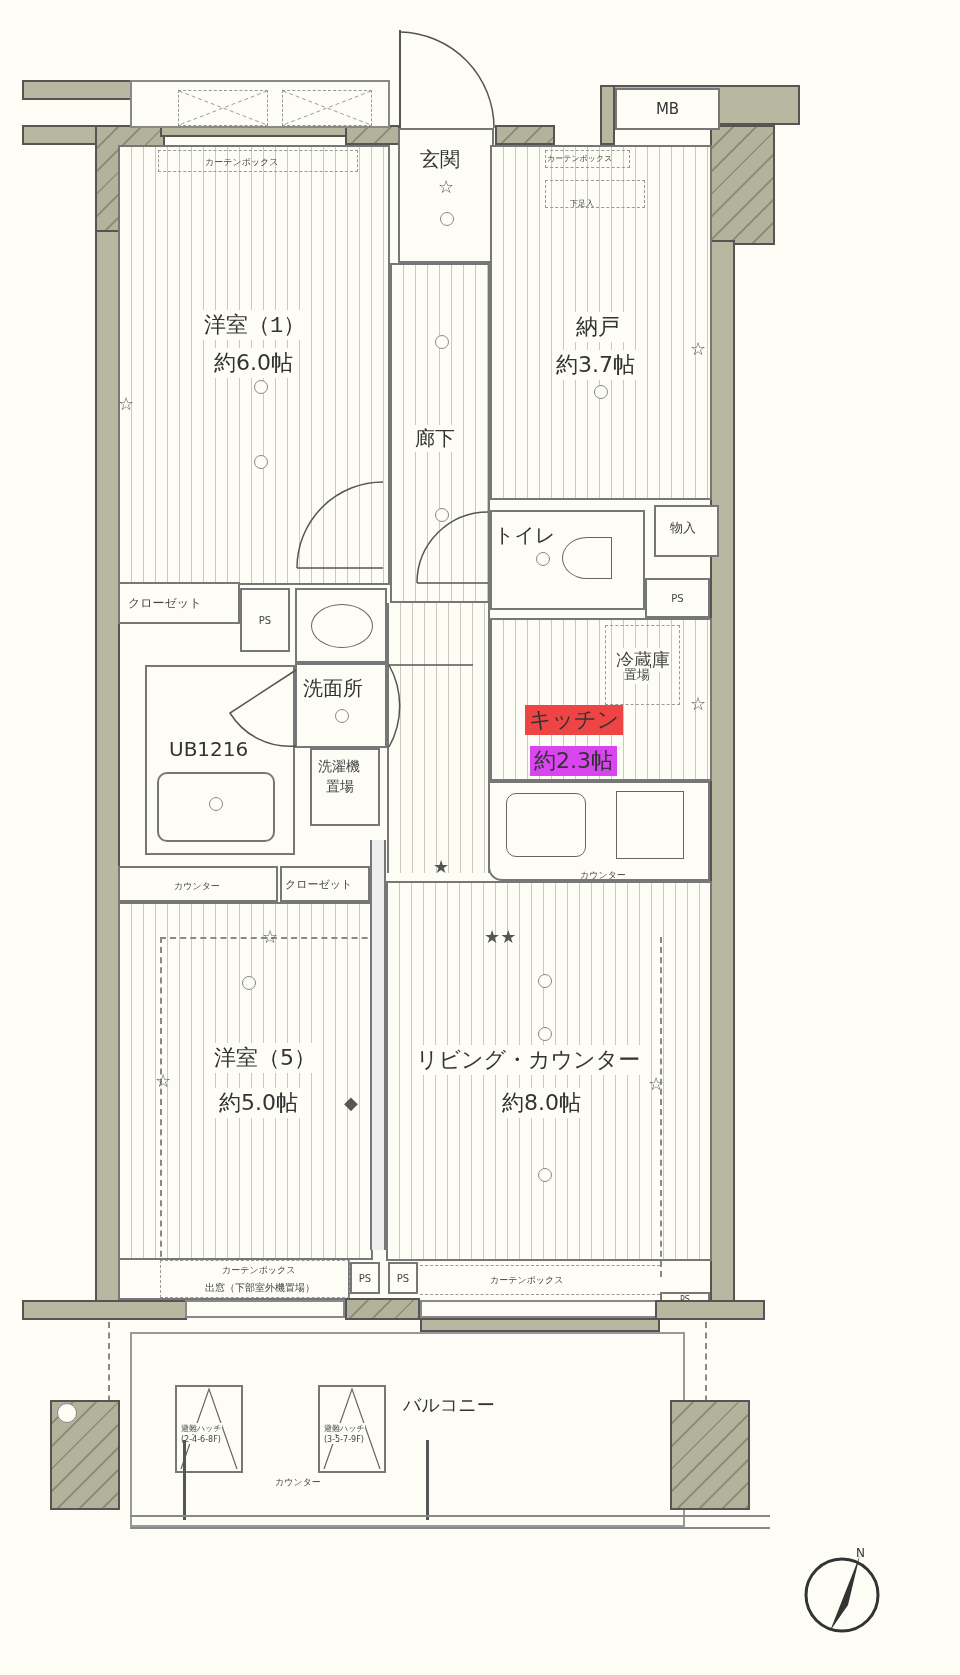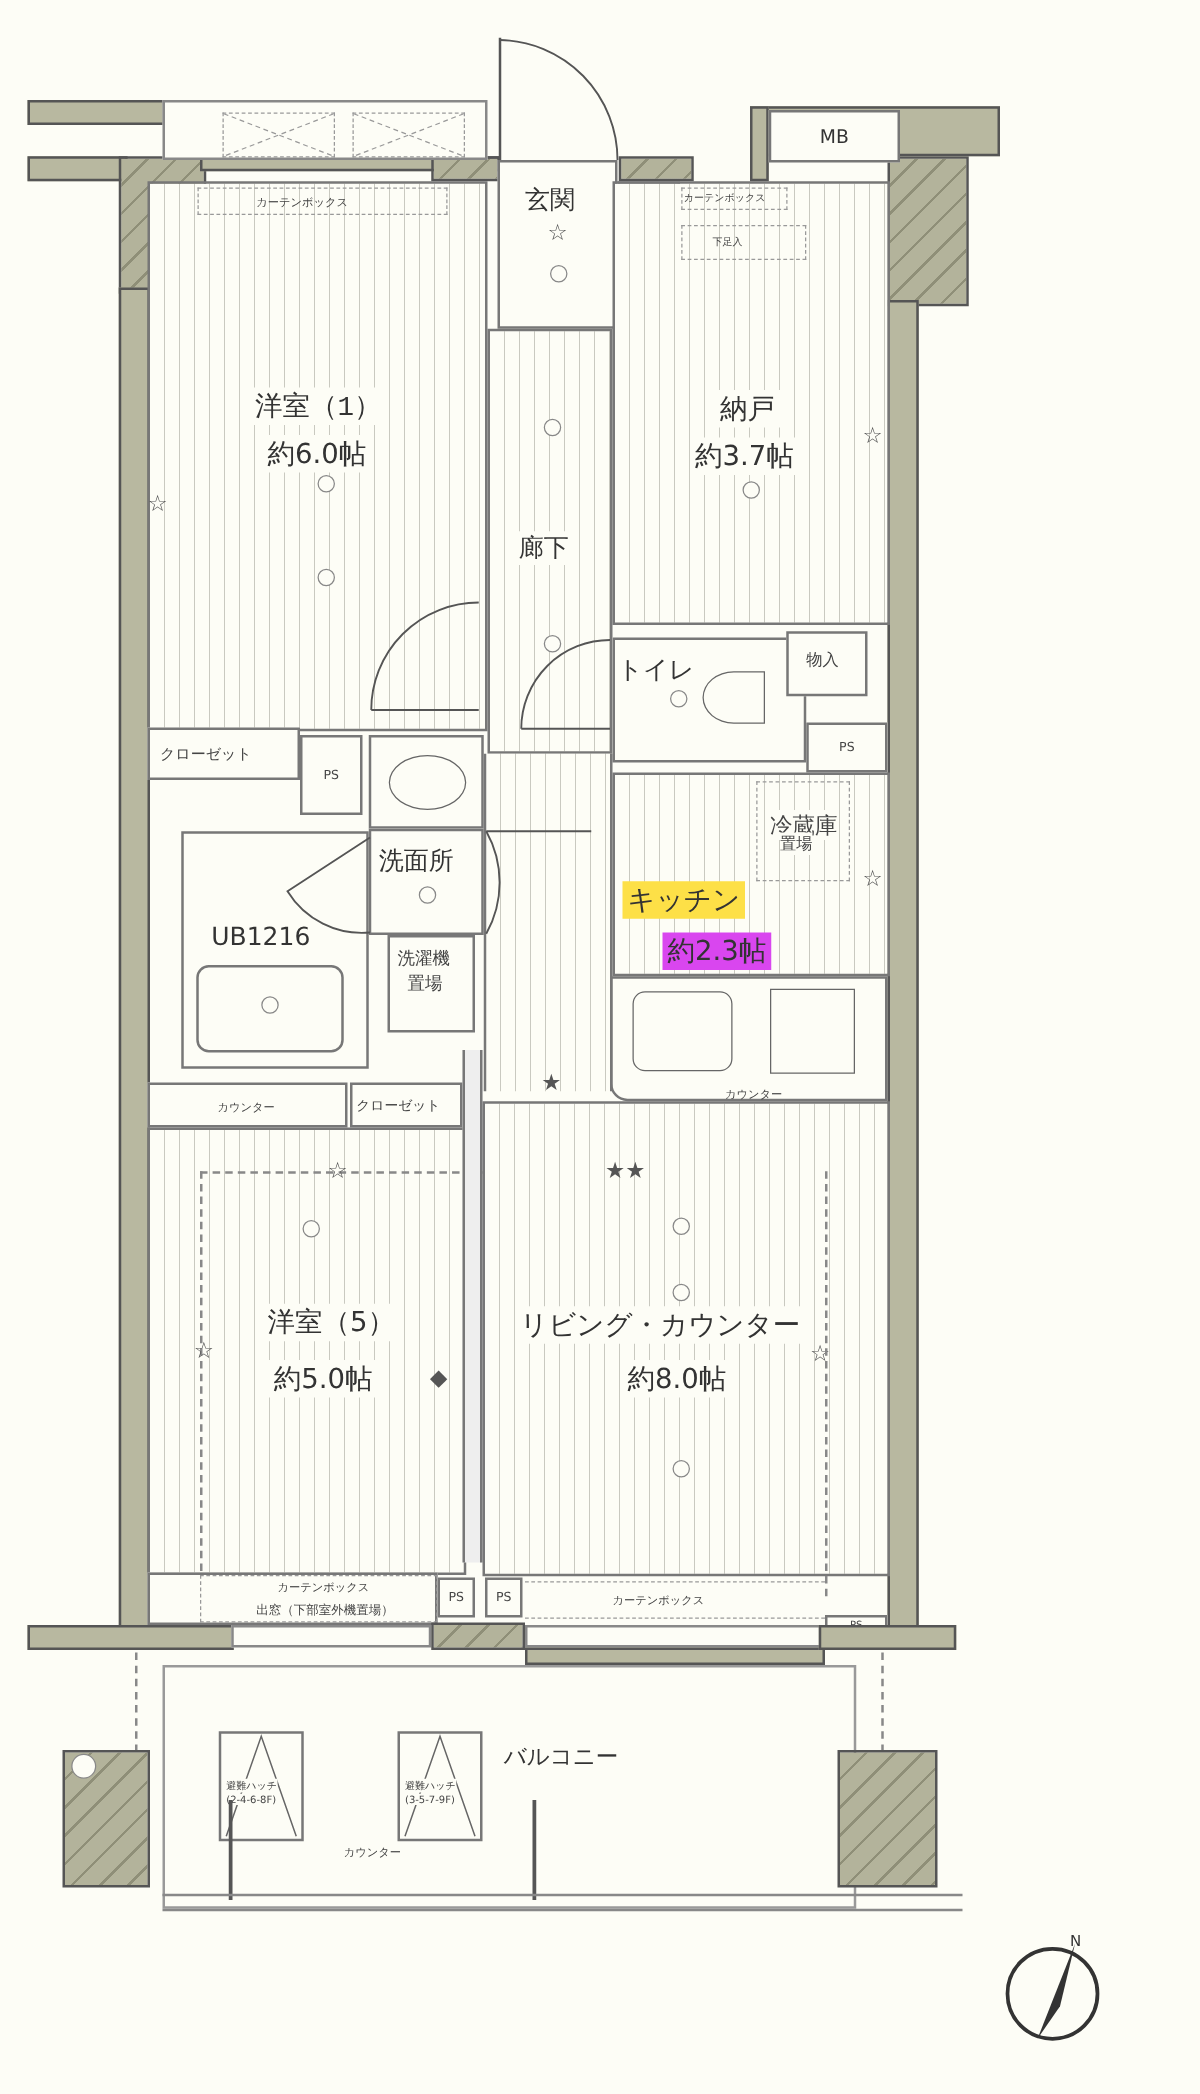--- a/index.html
+++ b/index.html
@@ -94,32 +94,32 @@
 
 <div class="floor" style="left:390px;top:263px;width:100px;height:340px;"></div>
 <div class="lbl" style="left:415px;top:425px;font-size:20px;background:#fdfdf6;">廊下</div>
 <div class="fix" style="left:435px;top:335px;"></div>
 <div class="fix" style="left:435px;top:508px;"></div>
 
 <div class="floor" style="left:490px;top:145px;width:222px;height:355px;"></div>
 <div class="dash" style="left:545px;top:150px;width:85px;height:18px;border-color:#999;"></div>
 <span class="lbl-xs" style="left:547px;top:153px;font-size:8px;">カーテンボックス</span>
 <div class="dash" style="left:545px;top:180px;width:100px;height:28px;border-color:#999;"></div>
-<span class="lbl-xs" style="left:570px;top:188px;font-size:8px;">下足入</span>
+<span class="lbl-xs" style="left:570px;top:198px;font-size:8px;">下足入</span>
 <div class="lbl" style="left:572px;top:312px;background:#fdfdf6;padding:0 4px;">納戸</div>
 <div class="lbl" style="left:552px;top:350px;background:#fdfdf6;padding:0 4px;">約3.7帖</div>
 <div class="star" style="left:690px;top:340px;">☆</div>
 <div class="fix" style="left:594px;top:385px;"></div>
 
 <div class="plain" style="left:490px;top:510px;width:155px;height:100px;">
   <span class="lbl" style="left:2px;top:10px;font-size:20px;">トイレ</span>
   <span class="fix" style="left:44px;top:40px;"></span>
   <span class="abs" style="left:70px;top:25px;width:50px;height:42px;border:1.5px solid #666;border-radius:50% 0 0 50%;box-sizing:border-box;"></span>
 </div>
-<div class="plain" style="left:629px;top:505px;width:65px;height:52px;">
+<div class="plain" style="left:654px;top:505px;width:65px;height:52px;">
   <span class="lbl-sm" style="left:14px;top:12px;font-size:13px;">物入</span>
 </div>
 <div class="ps" style="left:645px;top:578px;width:65px;height:40px;">
     <span>PS</span>
   </div>
 
 <div class="abs" style="left:295px;top:480px;width:90px;height:90px;">
   <svg width="90" height="90">
       <path d="M88,2 A86,86 0 0 0 2,88" fill="none" stroke="#555" stroke-width="1.5"></path>
       <line x1="2" y1="88" x2="88" y2="88" stroke="#555" stroke-width="1.5"></line>
@@ -152,21 +152,21 @@
 <div class="abs" style="left:228px;top:668px;width:70px;height:80px;">
   <svg width="70" height="80">
       <path d="M68,2 L2,45 A70,70 0 0 0 68,78" fill="none" stroke="#555" stroke-width="1.5"></path>
     </svg>
 </div>
 
 <div class="floor" style="left:490px;top:618px;width:222px;height:163px;"></div>
 <div class="dash" style="left:605px;top:625px;width:75px;height:80px;border-color:#999;"></div>
 <span class="lbl-sm" style="left:616px;top:648px;font-size:18px;background:#fdfdf6;">冷蔵庫</span>
 <span class="lbl-sm" style="left:624px;top:666px;font-size:13px;background:#fdfdf6;">置場</span>
-<div class="lbl" style="left:498px;top:705px;background:#fde047;padding:0 4px;">キッチン</div>
+<div class="lbl" style="left:525px;top:705px;background:#ef4444;padding:0 4px;">キッチン</div>
 <div class="lbl" style="left:530px;top:746px;background:#d946ef;padding:0 4px;">約2.3帖</div>
 <div class="star" style="left:690px;top:695px;">☆</div>
 
 <div class="plain" style="left:488px;top:781px;width:222px;height:100px;border-radius:0 0 0 14px;">
   <span class="abs" style="left:16px;top:10px;width:80px;height:64px;border:1.5px solid #666;border-radius:10px;box-sizing:border-box;"></span>
   <span class="abs" style="left:126px;top:8px;width:68px;height:68px;border:1.5px solid #666;box-sizing:border-box;"></span>
   <span class="lbl-xs" style="left:90px;top:86px;">カウンター</span>
 </div>
 
 <div class="plain" style="left:118px;top:866px;width:160px;height:36px;">

